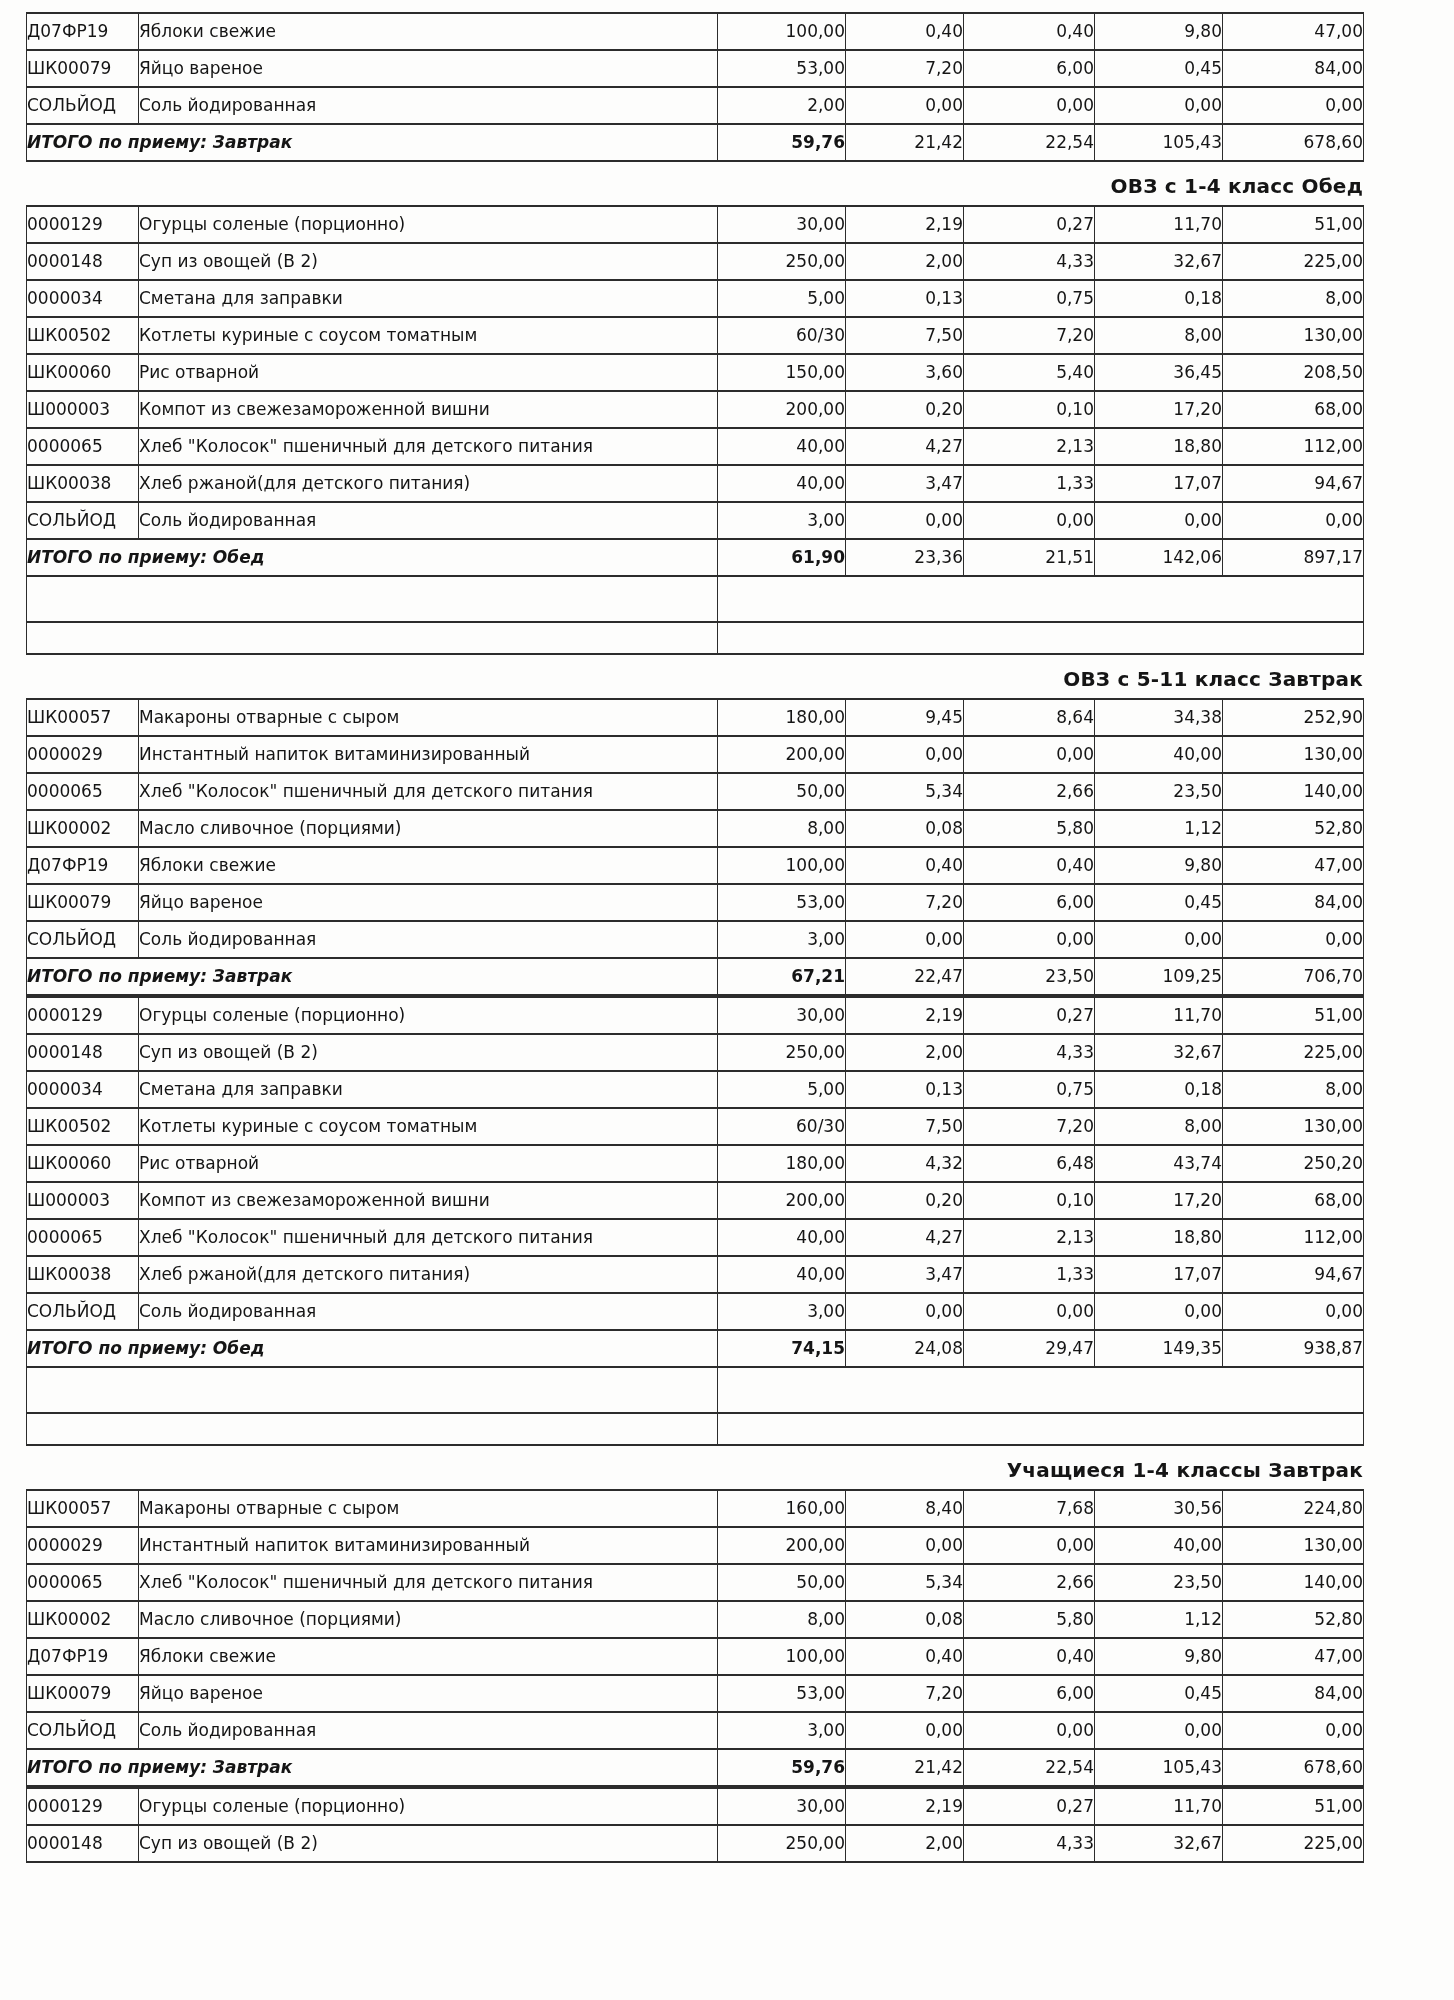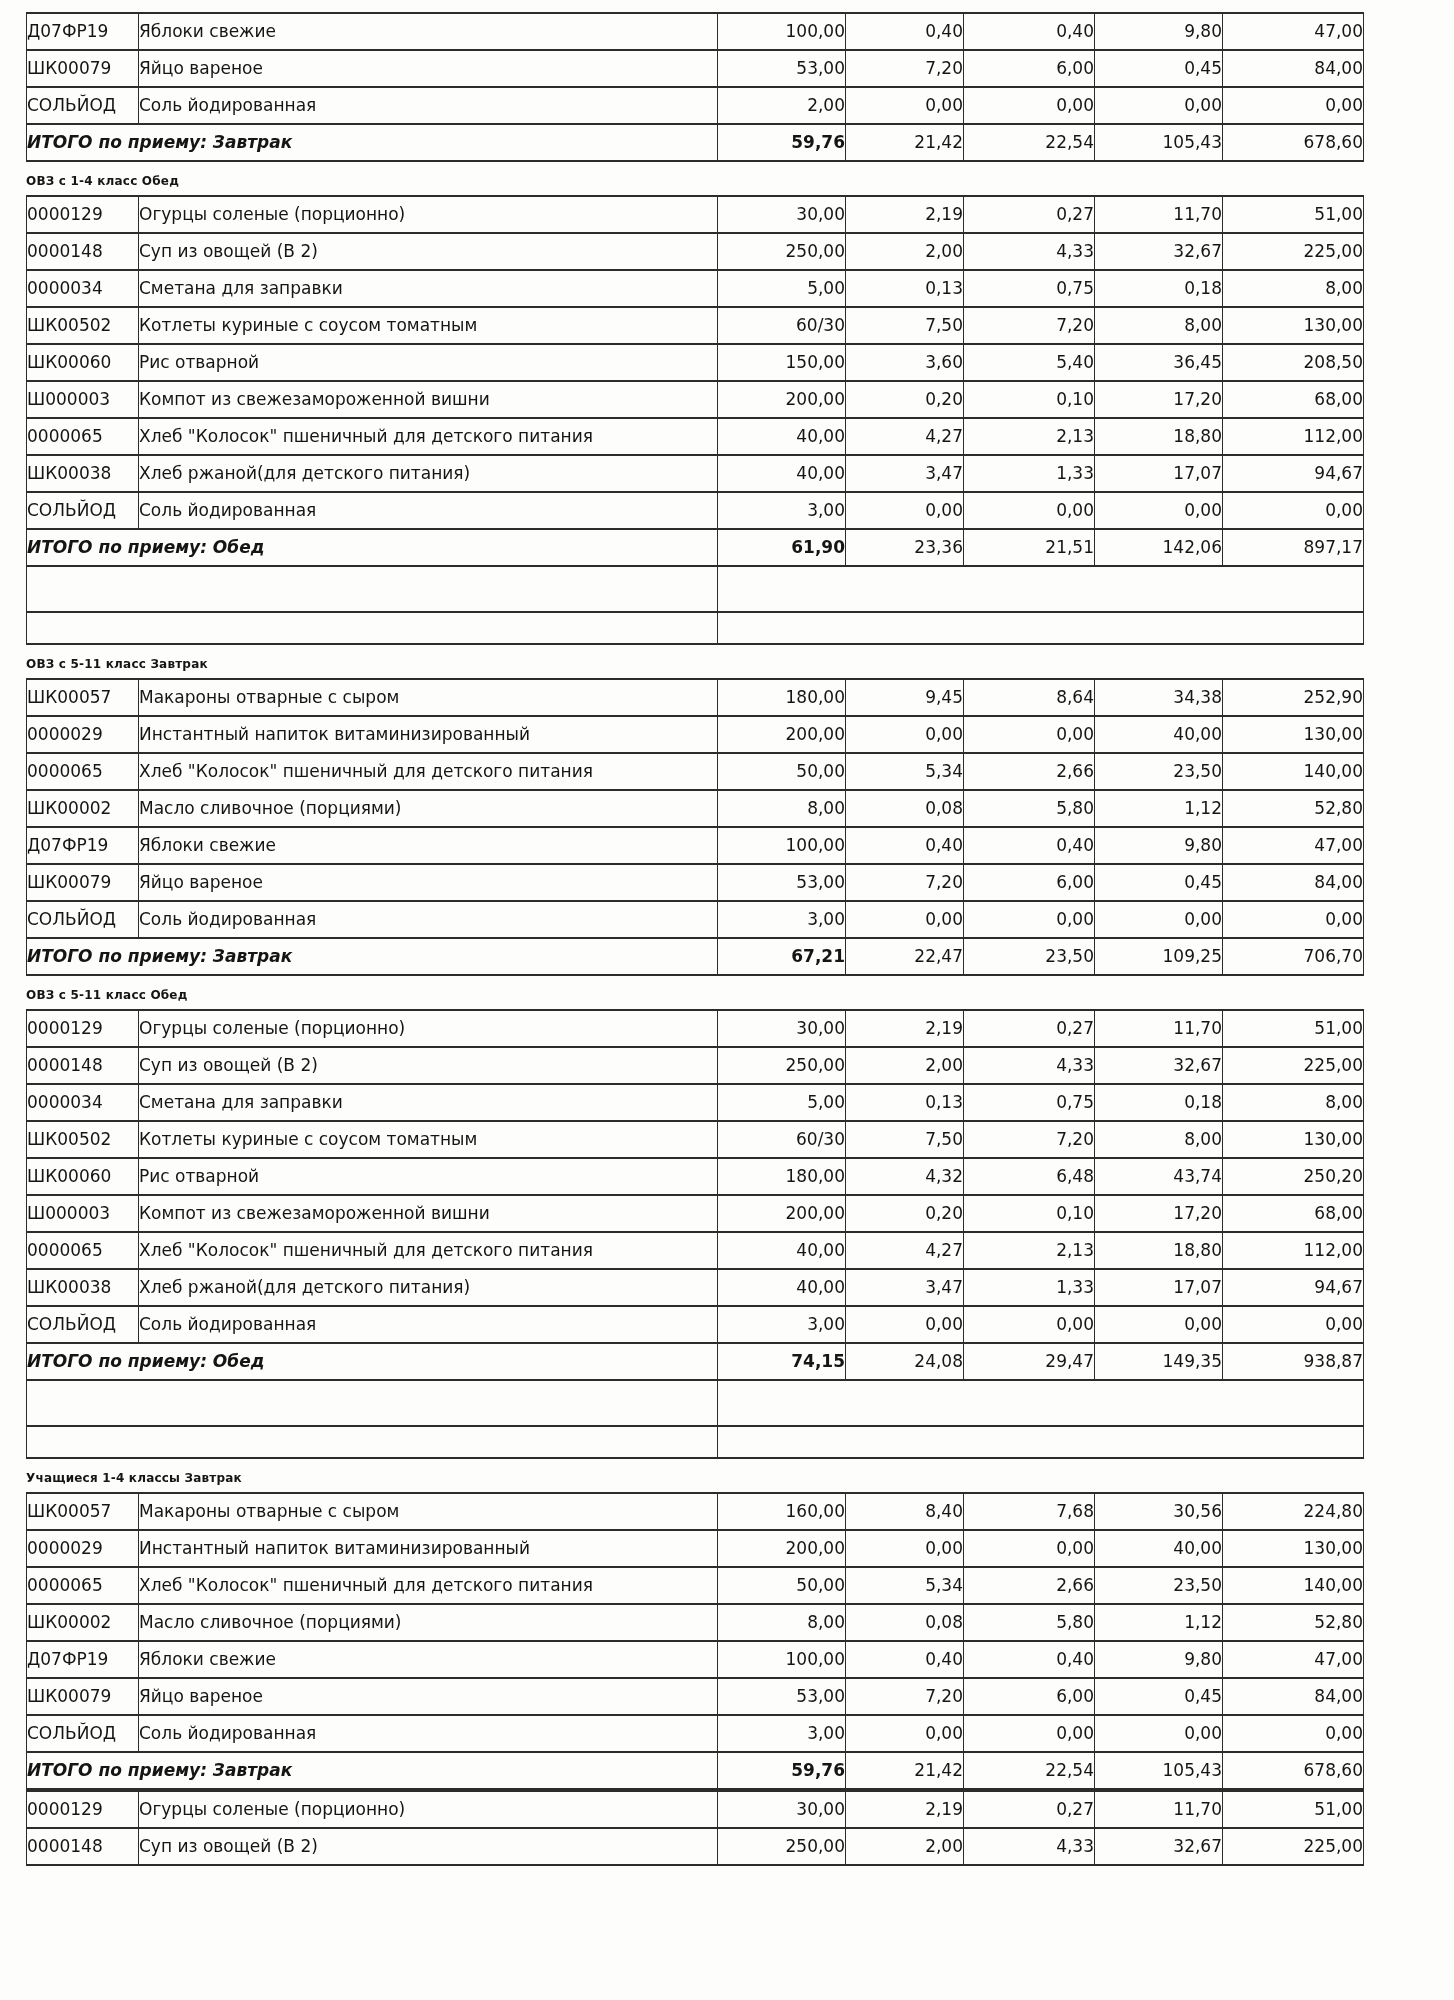--- a/index.html
+++ b/index.html
@@ -39,23 +39,23 @@
   td.c-code { padding-left: 9px; }
   td.c-name { padding-left: 11px; }
   td.c-num  { text-align: right; padding-right: 7px; }
   td.c-qty  { padding-right: 33px; }
   td.c-total-label { font-weight: bold; padding-left: 9px; font-style: italic; }
   td.c-total-qty   { font-weight: bold; margin-top: 6px; }
   tr.empty-a td { height: 44px; }
   tr.empty-b td { height: 30px; }
   .section-title {
     width: 1337px;
-    text-align: left;
+    text-align: right;
     font-weight: bold;
-    font-size: 12px;
+    font-size: 20px;
     margin: 10px 0 7px 0;
     letter-spacing: 0.2px;
   }
   table.menu-table + .section-title { margin-top: 12px; }
 </style>
 </head>
 <body>
 
 <div class="page">
     <table class="menu-table">
@@ -295,21 +295,20 @@
         <tr>
           <td class="c-total-label" colspan="2">ИТОГО по приему: Завтрак</td>
           <td class="c-num c-qty c-total-qty">67,21</td>
           <td class="c-num">22,47</td>
           <td class="c-num">23,50</td>
           <td class="c-num">109,25</td>
           <td class="c-num">706,70</td>
         </tr>
       </tbody>
     </table>
-    <div class="section-title">ОВЗ с 5-11 класс Обед</div>
     <table class="menu-table">
       <colgroup>
         <col style="width: 112px;">
         <col style="width: 579px;">
         <col style="width: 128px;">
         <col style="width: 118px;">
         <col style="width: 131px;">
         <col style="width: 128px;">
         <col style="width: 141px;">
       </colgroup>

